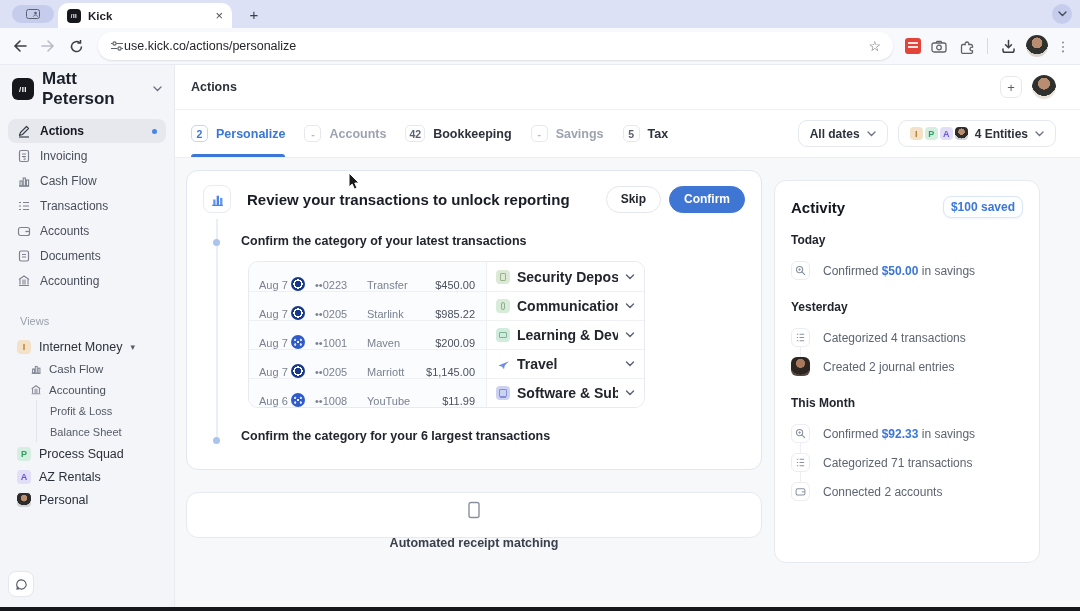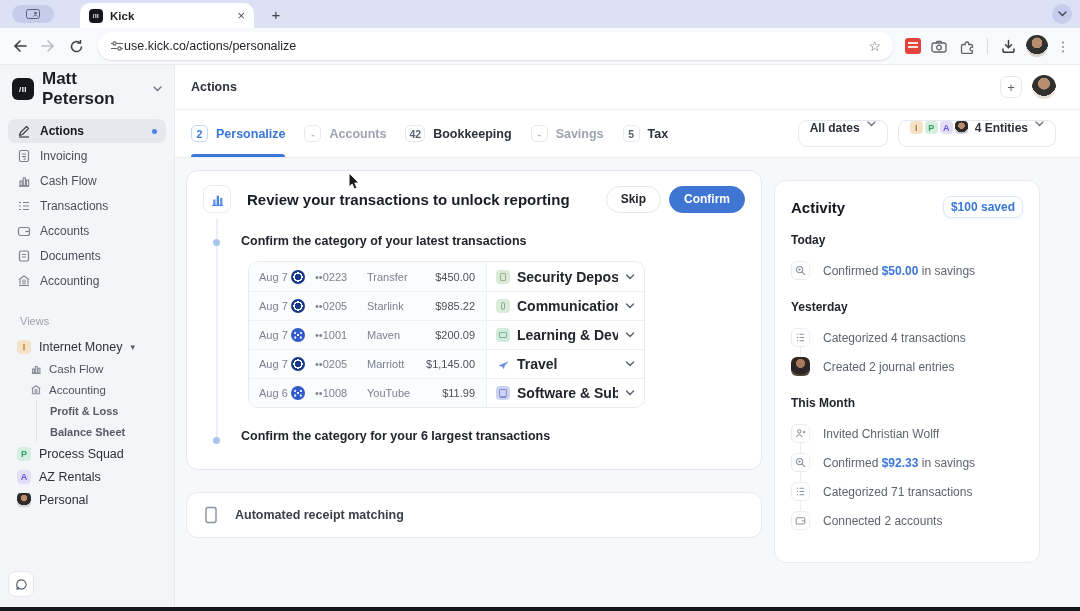--- a/index.html
+++ b/index.html
@@ -3,21 +3,21 @@
 <meta charset="utf-8">
 <style>
   * { box-sizing: border-box; margin:0; padding:0; }
   html,body { width:1080px; height:611px; overflow:hidden; }
   body { font-family:"Liberation Sans", sans-serif; background:#fff; position:relative; font-size:12px; color:#2b3039; }
   svg { display:block; }
 
   
   .tabstrip { height:28px; background:#dce1f5; display:flex; align-items:flex-end; position:relative; }
   .tab-search-pill { align-self:center; margin-left:12px; width:42px; height:18px; border-radius:10px; background:#c6cdec; display:flex; align-items:center; justify-content:center; color:#5a6070; }
-  .browser-tab { margin-left:26px; width:174px; height:25px; background:#fff; border-radius:10px 10px 0 0; display:flex; align-items:center; padding:0 9px; gap:7px; }
+  .browser-tab { margin-left:4px; width:174px; height:25px; background:#fff; border-radius:10px 10px 0 0; display:flex; align-items:center; padding:0 9px; gap:7px; }
   .favicon { width:14px; height:14px; background:#15171c; border-radius:4px; color:#fff; font-size:6px; font-weight:bold; display:flex; align-items:center; justify-content:center; letter-spacing:.5px; }
   .tab-title { flex:1; font-size:11.5px; color:#1d1f24; font-weight:600; }
   .tab-close { color:#4a4e57; font-size:13px; line-height:1; cursor:default; }
   .newtab-btn { margin-left:12px; align-self:center; font-size:15px; color:#3c4043; width:20px; text-align:center; }
   .win-chevron { position:absolute; right:8px; top:4px; width:20px; height:20px; border-radius:50%; background:#c6cdec; display:flex; align-items:center; justify-content:center; color:#444a58; }
 
   .toolbar { height:37px; background:#f8f9fc; display:flex; align-items:center; padding:0 10px; gap:8px; border-bottom:1px solid #e9ebf2; }
   .nav-ico { width:20px; height:20px; display:flex; align-items:center; justify-content:center; color:#3c4043; }
   .nav-ico.disabled { color:#b9bdc7; }
   .urlbar { flex:1; height:28px; background:#fff; border-radius:14px; box-shadow:0 1px 2px rgba(60,64,67,.14); display:flex; align-items:center; padding:0 12px; margin:0 4px; }
@@ -50,41 +50,41 @@
   .ent-badge { width:14px; height:14px; border-radius:4px; font-size:9px; font-weight:bold; display:flex; align-items:center; justify-content:center; }
   .b-i { background:#f4e2c8; color:#bd7a2b; }
   .b-p { background:#d4eee0; color:#2f9e63; }
   .b-a { background:#e2def8; color:#6a57d8; }
   .mini-photo { width:14px; height:14px; border-radius:4px; background:radial-gradient(circle at 50% 36%, #b98d6f 0 30%, #2e2c2a 31% 64%, #cfd3d8 65%); }
   .caret-down { font-size:9px; color:#555b66; }
   .views-sub { padding-left:22px; }
   .sub-row { height:21px; display:flex; align-items:center; gap:7px; font-size:11.5px; color:#4b515d; }
   .sub-row .ni-ico { color:#848a97; }
   .tree { border-left:1px solid #e1e4ea; margin-left:6px; padding-left:13px; }
-  .tree .sub-row { font-size:11px; color:#555b67;font-weight:bold; }
+  .tree .sub-row { font-size:11px; color:#555b67; }
   .chat-btn { position:absolute; left:8px; bottom:10px; width:26px; height:26px; background:#fff; border:1px solid #e4e7ed; border-radius:8px; display:flex; align-items:center; justify-content:center; color:#575d69; }
 
   
   .main { flex:1; display:flex; flex-direction:column; min-width:0; }
   .main-header { height:45px; background:#fff; border-bottom:1px solid #f0f1f5; display:flex; align-items:center; padding:0 24px 0 16px; }
   .page-title { font-size:12.5px; font-weight:600; color:#2c313b; }
   .mh-right { margin-left:auto; display:flex; align-items:center; gap:10px; }
   .plus-btn { width:22px; height:22px; border:1px solid #e6e8ee; border-radius:7px; background:#fff; display:flex; align-items:center; justify-content:center; color:#595f6b; font-size:13px; }
   .avatar-md { width:24px; height:24px; border-radius:50%; background:radial-gradient(circle at 50% 36%, #b98d6f 0 30%, #30302e 31% 62%, #e8e2da 63%); }
 
   .tabs-row { height:48px; background:#fff; border-bottom:1px solid #ecedf2; display:flex; align-items:center; padding:0 24px 0 16px; gap:19px; }
   .tab-item { display:flex; align-items:center; gap:8px; height:100%; position:relative; font-size:12.5px; font-weight:700; color:#2c313b; }
   .tab-badge { min-width:17px; height:17px; padding:0 3px; border:1px solid #e5e8ee; border-radius:5px; background:#fff; font-size:10.5px; font-weight:600; color:#596070; display:flex; align-items:center; justify-content:center; }
   .tab-item.active { color:#3b76d9; }
   .tab-item.active .tab-badge { color:#3b76d9; border-color:#c3d7f6; }
   .tab-item.active::after { content:""; position:absolute; left:0; right:0; bottom:0; height:3px; border-radius:3px 3px 0 0; background:#3b76d9; }
   .tab-item.muted { color:#9da4b0; }
   .tab-item.muted .tab-badge { color:#b4bac5; }
   .tr-filters { margin-left:auto; display:flex; gap:10px; }
-  .filter-pill { height:27px; background:#fff; border:1px solid #e5e8ee; border-radius:9px; display:flex; gap:7px; padding:0 11px; font-size:12px; font-weight:600; color:#2c313b; }
+  .filter-pill { height:27px; background:#fff; border:1px solid #e5e8ee; border-radius:9px; display:flex; align-items:center; gap:7px; padding:0 11px; font-size:12px; font-weight:600; color:#2c313b; }
   .ent-stack { display:flex; gap:2px; }
   .ent-stack .ent-badge { width:13px; height:13px; }
 
   .content { flex:1; display:flex; gap:12px; padding:12px 24px 0 11px; overflow:hidden; }
 
   
   .left-col { width:576px; flex-shrink:0; }
   .review-card { position:relative; background:#fff; border:1px solid #e1e7f1; border-radius:12px; height:300px; padding:14px 16px 0; }
   .rc-head { display:flex; align-items:center; gap:16px; }
   .rc-ico { width:28px; height:28px; border:1px solid #e8ebf1; border-radius:8px; display:flex; align-items:center; justify-content:center; color:#4a84e8; background:#fff; }
@@ -95,21 +95,21 @@
   .v-line { position:absolute; left:29px; top:48px; width:2px; height:222px; background:#e9eef7; }
   .t-dot { position:absolute; left:26px; width:7px; height:7px; border-radius:50%; background:#a9c4ee; }
   .dot-1 { top:68px; } .dot-2 { top:266px; }
   .step-label { margin-left:38px; font-size:12.5px; font-weight:700; color:#22252d; }
   .step-1 { margin-top:21px; }
   .step-2 { margin-top:21px; }
 
   .tx-table { margin:13px 0 0 45px; width:397px; border:1px solid #e7eaf0; border-radius:10px; overflow:hidden; background:#fff; }
   .tx-row { display:flex; align-items:stretch; height:29px; border-top:1px solid #eef0f4; font-size:11px; }
   .tx-row:first-child { border-top:none; }
-  .tx-left { flex:1; display:flex; align-items:center; background:#fbfcfd; min-width:0; }
+  .tx-left { flex:1; display:flex; align-items:flex-end; background:#fbfcfd; min-width:0; }
   .c-date { width:42px; padding-left:10px; color:#7a8190; }
   .c-logo { width:24px; display:flex; align-items:center; }
   .c-acct { width:52px; color:#7a8190; }
   .c-name { flex:1; color:#7a8190; white-space:nowrap; overflow:hidden; }
   .c-amt { width:76px; text-align:right; color:#4b515e; padding-right:11px; }
   .c-cat { width:158px; border-left:1px solid #eef0f4; background:#fff; display:flex; align-items:center; gap:7px; padding:0 9px; }
   .cat-label { flex:1; font-size:14px; font-weight:700; color:#22252d; white-space:nowrap; overflow:hidden; }
   .cat-chev { color:#596070; flex-shrink:0; }
 
   .bank-logo { width:14px; height:14px; border-radius:50%; }
@@ -121,21 +121,21 @@
       radial-gradient(circle at 30% 68%, rgba(255,255,255,.8) 1px, transparent 1.4px),
       radial-gradient(circle at 70% 68%, rgba(255,255,255,.8) 1px, transparent 1.4px); }
 
   .cat-sw { width:14px; height:14px; border-radius:4px; position:relative; flex-shrink:0; }
   .sw-secdep { background:#dce9d6; } .sw-secdep::after { content:""; position:absolute; inset:3px 4px; border:1px solid #99b48c; border-radius:1px; }
   .sw-comm { background:#d8ecd9; } .sw-comm::after { content:""; position:absolute; inset:3px 5px; border:1px solid #8fae90; border-radius:2px; }
   .sw-learn { background:#cfecdd; } .sw-learn::after { content:""; position:absolute; left:3px; right:3px; top:4px; bottom:4px; border:1px solid #7fb096; border-radius:1px; }
   .sw-plane { background:transparent; color:#6d8fe0; display:flex; align-items:center; justify-content:center; }
   .sw-soft { background:#ccd2f2; } .sw-soft::after { content:""; position:absolute; left:3px; right:3px; top:3px; height:6px; border:1px solid #868ed6; border-radius:1px; box-shadow:0 2px 0 -1px #868ed6; }
 
-  .receipt-card { margin-top:22px; height:46px; background:#fff; border:1px solid #e6e9f0; border-radius:12px; display:flex; align-items:center; gap:17px; padding:8px 17px; }
+  .receipt-card { margin-top:22px; height:46px; background:#fff; border:1px solid #e6e9f0; border-radius:12px; display:flex; align-items:center; gap:17px; padding:8px 17px;flex-direction:column; }
   .receipt-ico { color:#8a919e; }
   .receipt-title { font-size:12.5px; font-weight:600; color:#3a404c; }
 
   
   .activity-card { width:266px; height:383px; margin-top:10px; background:#fff; border:1px solid #e6e9f0; border-radius:12px; padding:15px 16px; flex-shrink:0; }
   .act-head { display:flex; align-items:center; }
   .act-title { font-size:15px; font-weight:700; color:#14171d; flex:1; }
   .saved-badge { font-size:12px; font-weight:600; color:#3b76d9; border:1px solid #dbe6f8; background:#fdfeff; border-radius:8px; padding:3px 7px; box-shadow:0 1px 2px rgba(59,118,217,.08); }
   .act-section-title { margin:15px 0 9px; font-size:12px; font-weight:700; color:#22252d; }
   .act-item { display:flex; align-items:center; gap:13px; height:29px; position:relative; }
@@ -599,30 +599,20 @@
         </div>
         <div class="act-item last">
           <span class="journal-avatar"></span>
           <span class="act-text">Created 2 journal entries</span>
         </div>
 
         <div class="act-section-title">This Month</div>
         <div class="act-item">
           <span class="act-ico">
               <svg width="11" height="11" viewBox="0 0 12 12">
-                <circle cx="4.6" cy="3.8" r="1.8" fill="none" stroke="currentColor" stroke-width="1.1"></circle>
-                <path d="M1.6 10c.5-1.8 1.6-2.7 3-2.7s2.5.9 3 2.7" fill="none" stroke="currentColor" stroke-width="1.1"></path>
-                <path d="M8.4 4.4h3M9.9 2.9v3" stroke="currentColor" stroke-width="1.1"></path>
-              </svg>
-            </span>
-          <span class="act-text">Invited Christian Wolff</span>
-        </div>
-        <div class="act-item">
-          <span class="act-ico">
-              <svg width="11" height="11" viewBox="0 0 12 12">
                 <circle cx="5" cy="5" r="3.4" fill="none" stroke="currentColor" stroke-width="1.2"></circle>
                 <path d="M7.6 7.6L10.6 10.6" stroke="currentColor" stroke-width="1.2" stroke-linecap="round"></path>
                 <path d="M3.6 5h2.8M5 3.6v2.8" stroke="currentColor" stroke-width="1"></path>
               </svg>
             </span>
           <span class="act-text"><span>Confirmed </span><span class="act-amt">$92.33</span><span> in savings</span></span>
         </div>
         <div class="act-item">
           <span class="act-ico">
               <svg width="11" height="11" viewBox="0 0 12 12">

